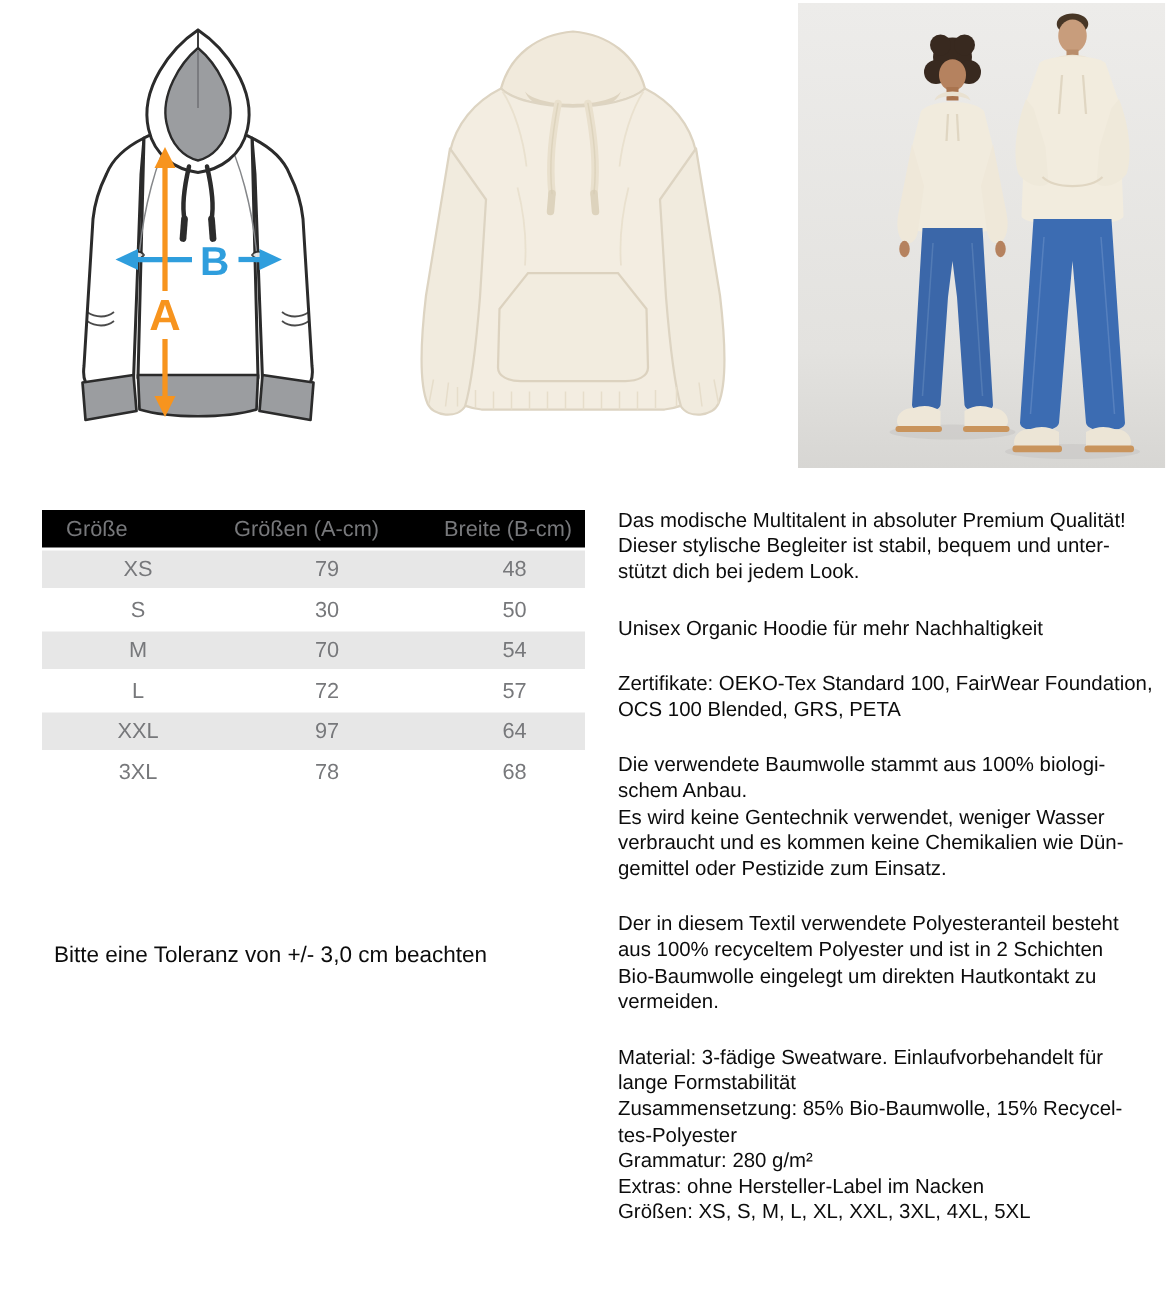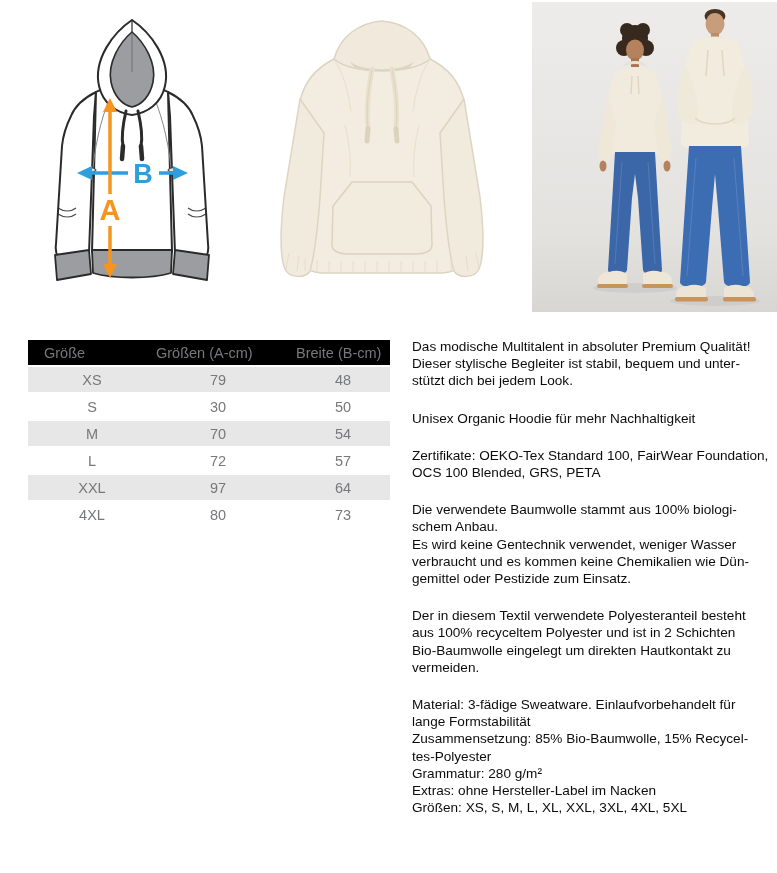--- a/index.html
+++ b/index.html
@@ -265,28 +265,29 @@
             <td>L</td>
             <td>72</td>
             <td>57</td>
           </tr>
           <tr>
             <td>XXL</td>
             <td>97</td>
             <td>64</td>
           </tr>
           <tr>
-            <td>4XL</td>
-            <td>80</td>
-            <td>73</td>
+            <td>3XL</td>
+            <td>78</td>
+            <td>68</td>
           </tr>
         </tbody>
     </table>
   </div>
 
+  <div class="tolerance-note">Bitte eine Toleranz von +/- 3,0 cm beachten</div>
 
   <div class="description">
       <p>Das modische Multitalent in absoluter Premium Qualität!
 Dieser stylische Begleiter ist stabil, bequem und unter-
 stützt dich bei jedem Look.</p>
       <p>Unisex Organic Hoodie für mehr Nachhaltigkeit</p>
       <p>Zertifikate: OEKO-Tex Standard 100, FairWear Foundation,
 OCS 100 Blended, GRS, PETA</p>
       <p>Die verwendete Baumwolle stammt aus 100% biologi-
 schem Anbau.

